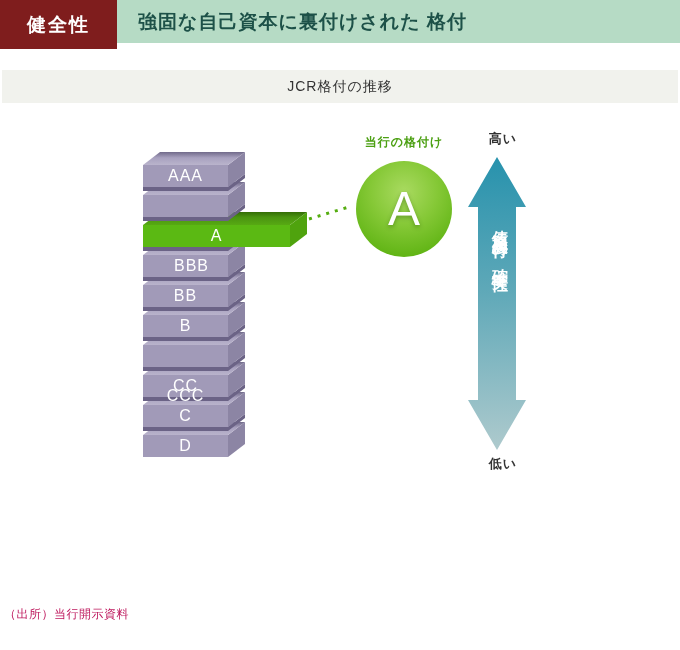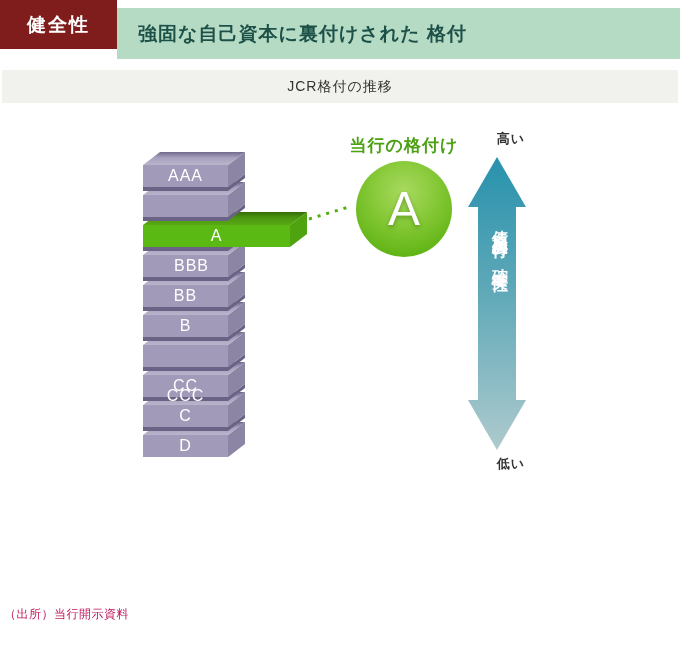--- a/index.html
+++ b/index.html
@@ -7,21 +7,21 @@
     position:relative;width:680px;height:650px;background:#fff;overflow:hidden;
     font-family:"Liberation Sans","DejaVu Sans",sans-serif;
   }
   
   .cat-badge{
     position:absolute;left:0;top:0;width:117px;height:49px;
     display:flex;align-items:center;justify-content:center;
     background:#7f1d1d;color:#fff;font-size:19px;font-weight:bold;letter-spacing:2px;
   }
   .title-bar{
-    position:absolute;left:117px;top:8px;width:563px;height:51px;
+    position:absolute;left:117px;top:0;width:563px;height:43px;
     background:#b6dbc5;display:flex;align-items:center;
   }
   .title-bar .ttl{
     padding-left:21px;color:#1d5148;font-size:19px;font-weight:bold;letter-spacing:1px;
   }
   
   .sub-bar{
     position:absolute;left:2px;top:70px;width:676px;height:33px;
     background:#f1f2ed;display:flex;align-items:center;justify-content:center;
     color:#333;font-size:14px;letter-spacing:1px;
@@ -29,29 +29,29 @@
   
   #diagram{position:absolute;left:0;top:110px;width:680px;height:390px;}
   #diagram svg{position:absolute;left:0;top:0;}
   #overlay{position:absolute;left:0;top:0;width:680px;height:390px;pointer-events:none;}
   .block-label{
     position:absolute;height:22px;line-height:22px;text-align:center;
     color:#fff;font-size:16px;letter-spacing:1px;
   }
   .bank-label{
     position:absolute;left:344px;top:24px;width:120px;text-align:center;
-    color:#4ca013;font-size:17px;font-weight:bold;letter-spacing:1px;
+    color:#4ca013;font-size:12px;font-weight:bold;letter-spacing:1px;
   }
   .circle-a{
     position:absolute;left:356px;top:51px;width:96px;height:96px;line-height:96px;
     text-align:center;color:#fff;font-size:48px;
     text-shadow:0 2px 4px rgba(40,90,0,.45);
   }
   .axis-cap{
-    position:absolute;left:471px;width:80px;text-align:center;
+    position:absolute;left:437px;width:80px;text-align:right;
     color:#333;font-size:13px;font-weight:bold;letter-spacing:1px;
   }
   .axis-high{top:20px;}
   .axis-low{top:345px;}
   .axis-title{
     position:absolute;left:489px;top:107px;height:176px;
     writing-mode:vertical-rl;text-orientation:upright;
     color:#fff;font-size:16px;letter-spacing:4px;font-weight:bold;
   }
   

